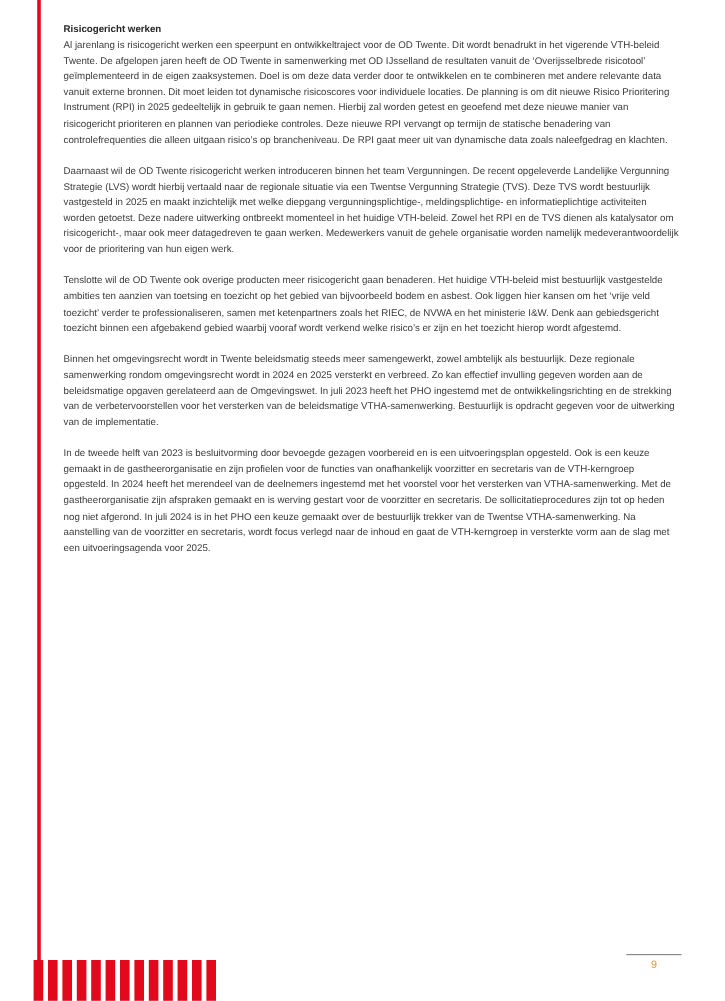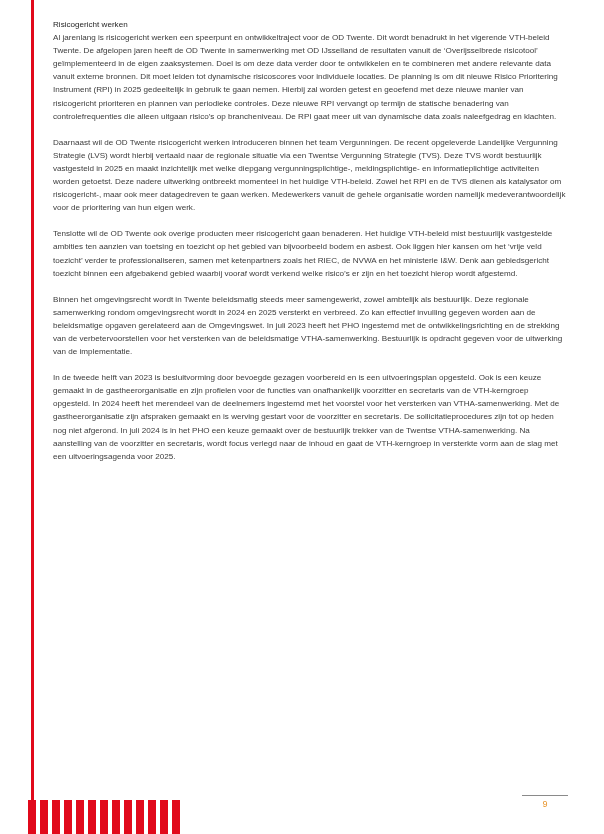--- a/index.html
+++ b/index.html
@@ -82,21 +82,21 @@
   .content p {
     margin: 0;
   }
   .content p.tight {
     margin: 0;
   }
   .content h2 {
     margin: 0;
     font-size: 8.1px;
     line-height: 13.1px;
-    font-weight: normal;
+    font-weight: bold;
     color: #262626;
   }
   .block {
     margin-bottom: 13px;
   }
   .block:last-child {
     margin-bottom: 0;
     margin-top: 12px;
   }
 </style>

